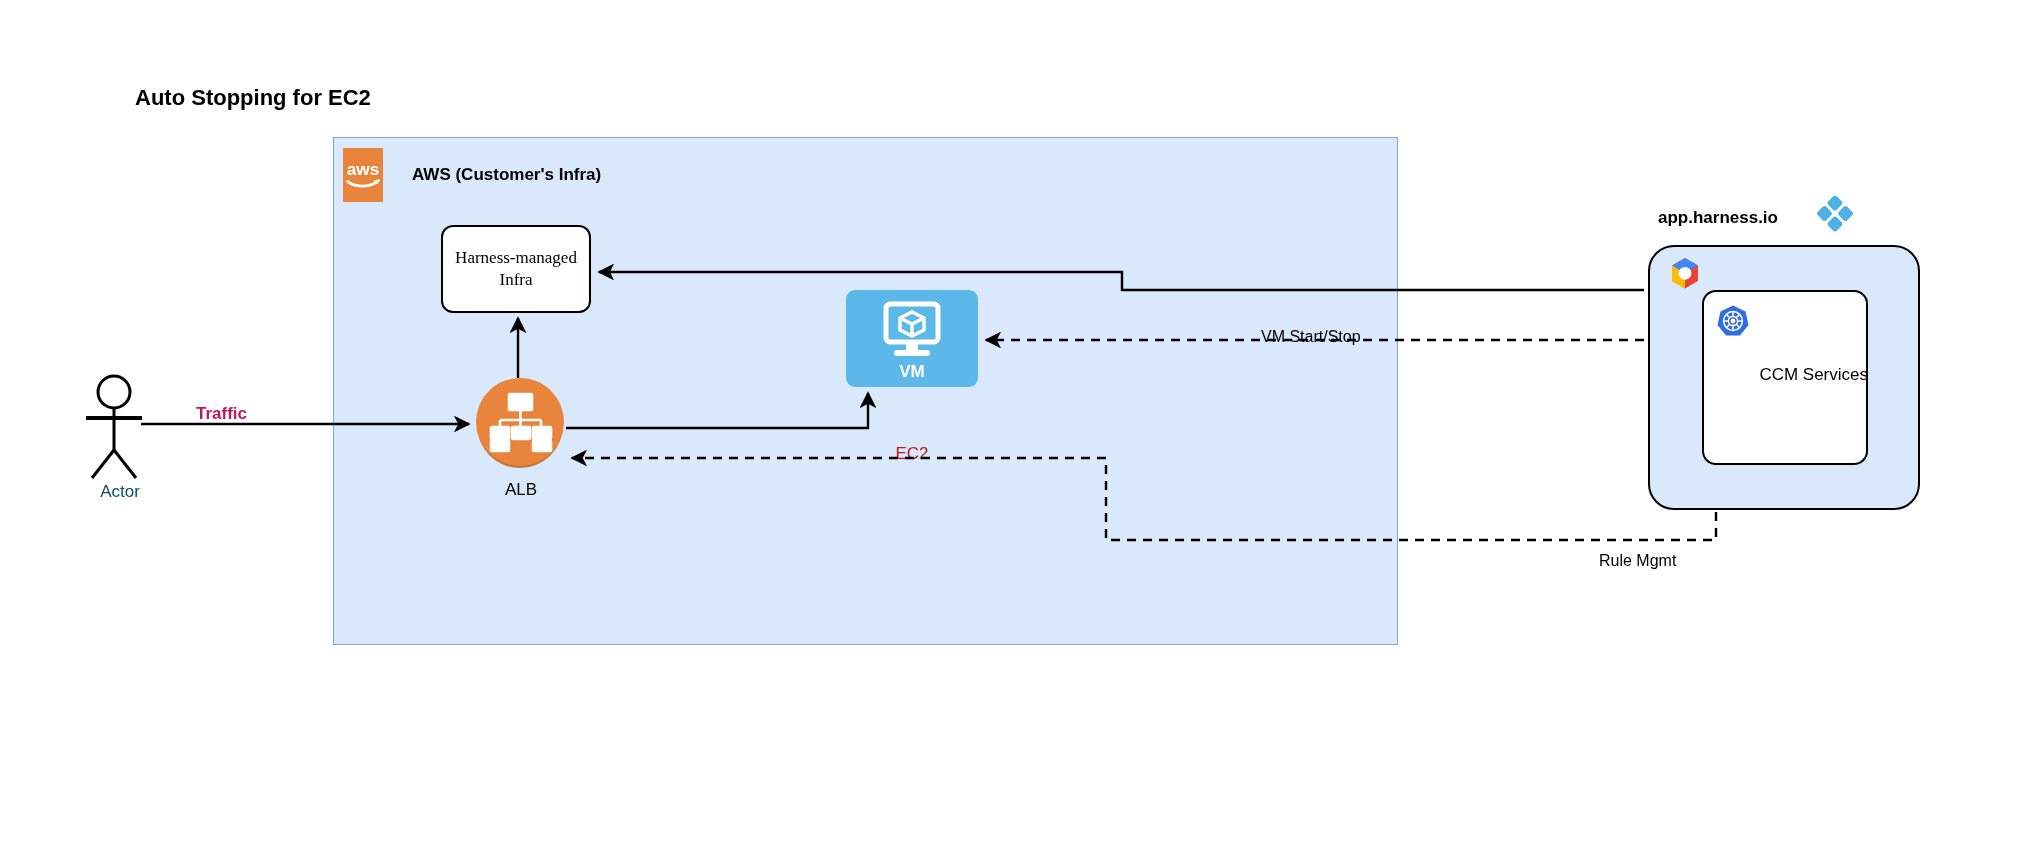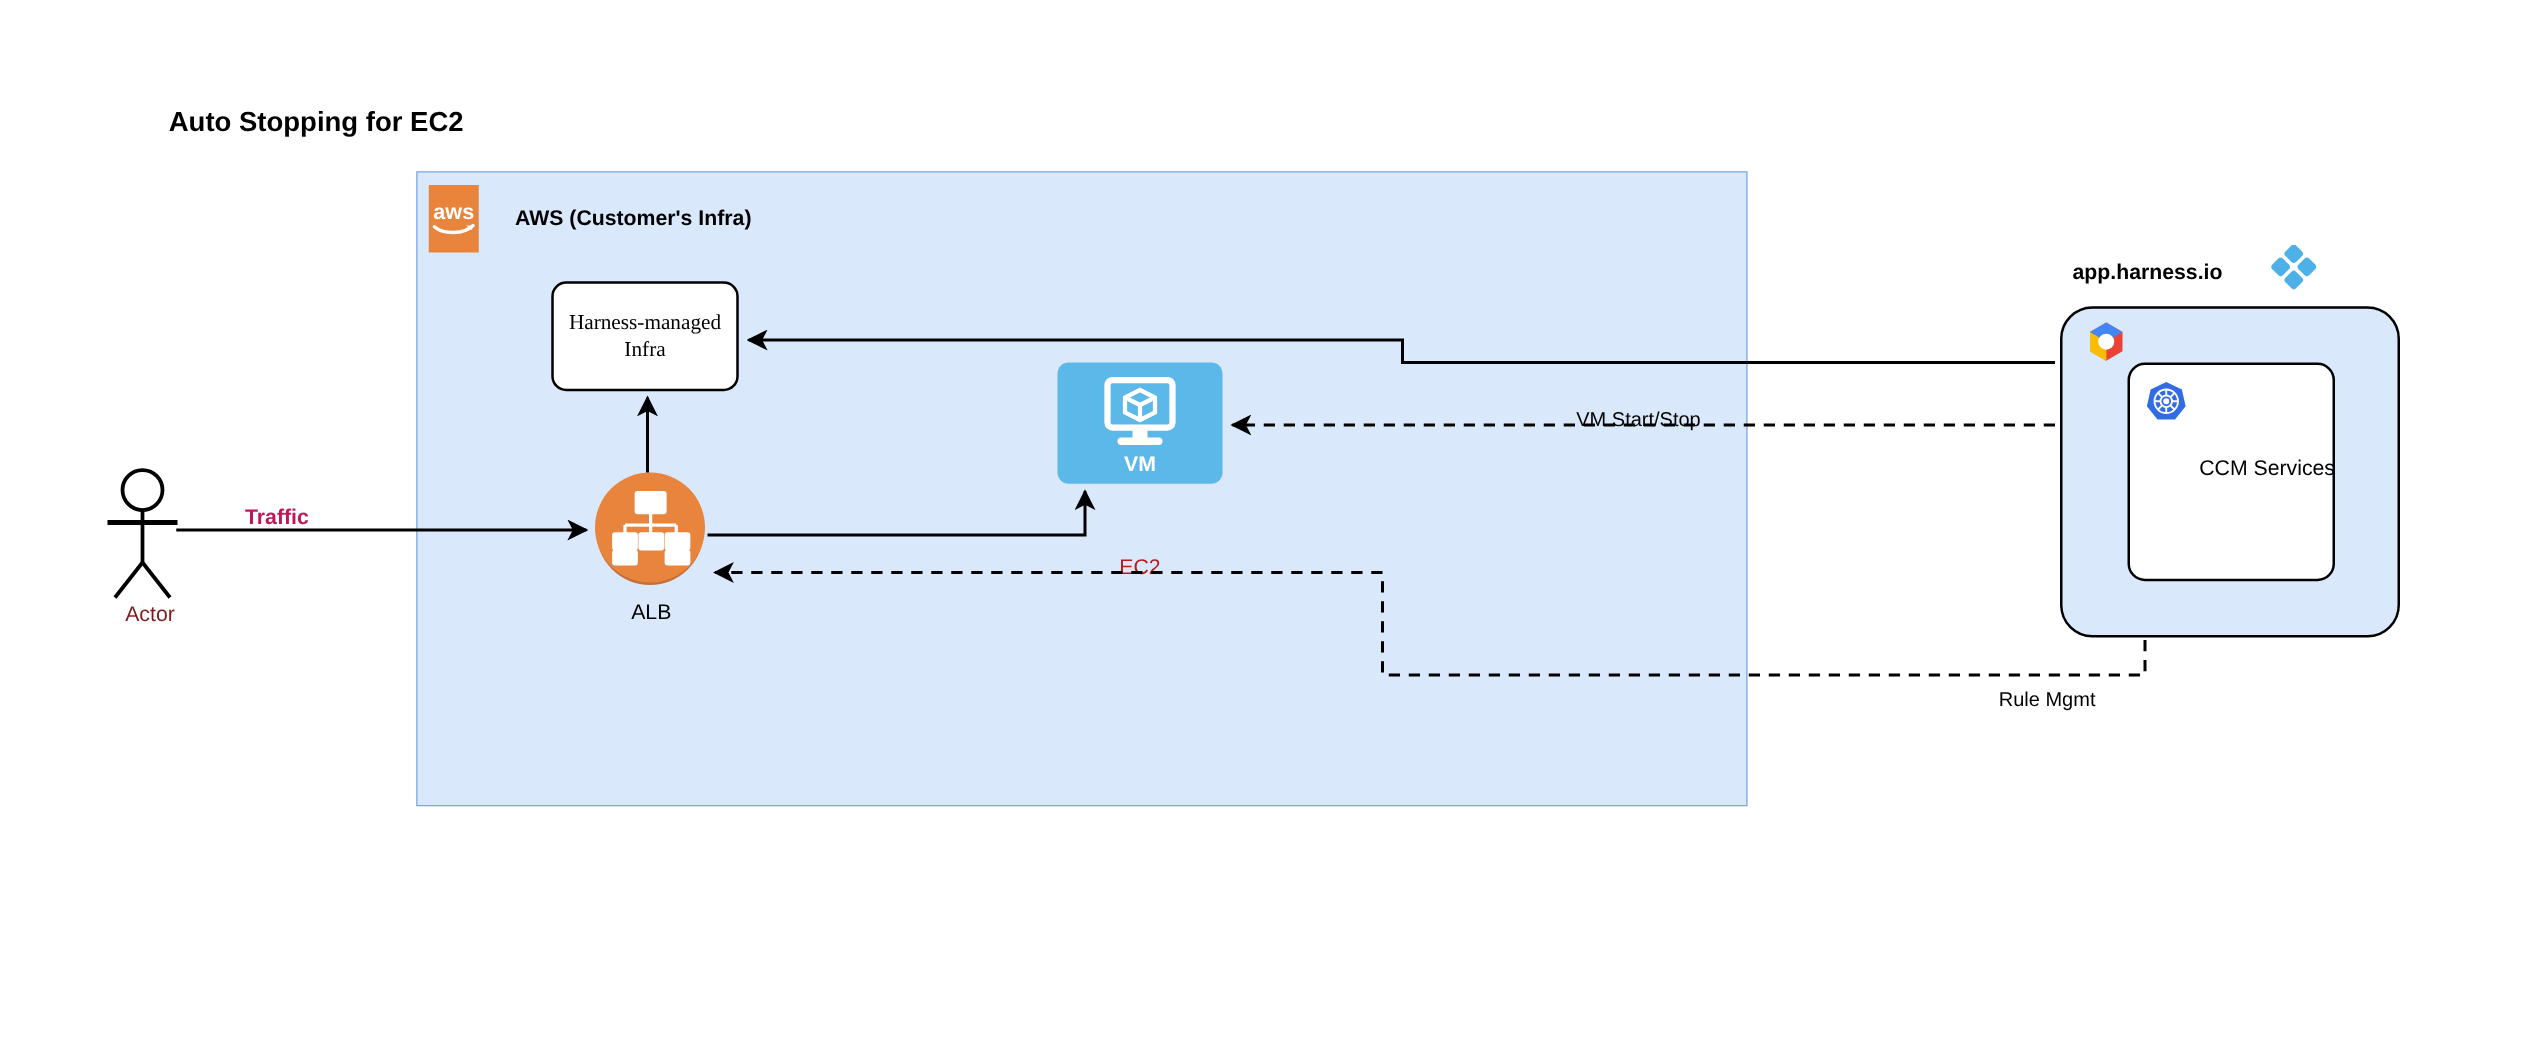--- a/index.html
+++ b/index.html
@@ -130,21 +130,21 @@
     color: #000000;
   }
 
   
   .actor-label {
     left: 60px;
     top: 482px;
     width: 120px;
     text-align: center;
     font-size: 17px;
-    color: #7f1d1d;
+    color: #0c4a6e;
   }
   .traffic-label {
     left: 196px;
     top: 404px;
     font-size: 17px;
     font-weight: bold;
     color: #be185d;
     white-space: nowrap;
   }
 

